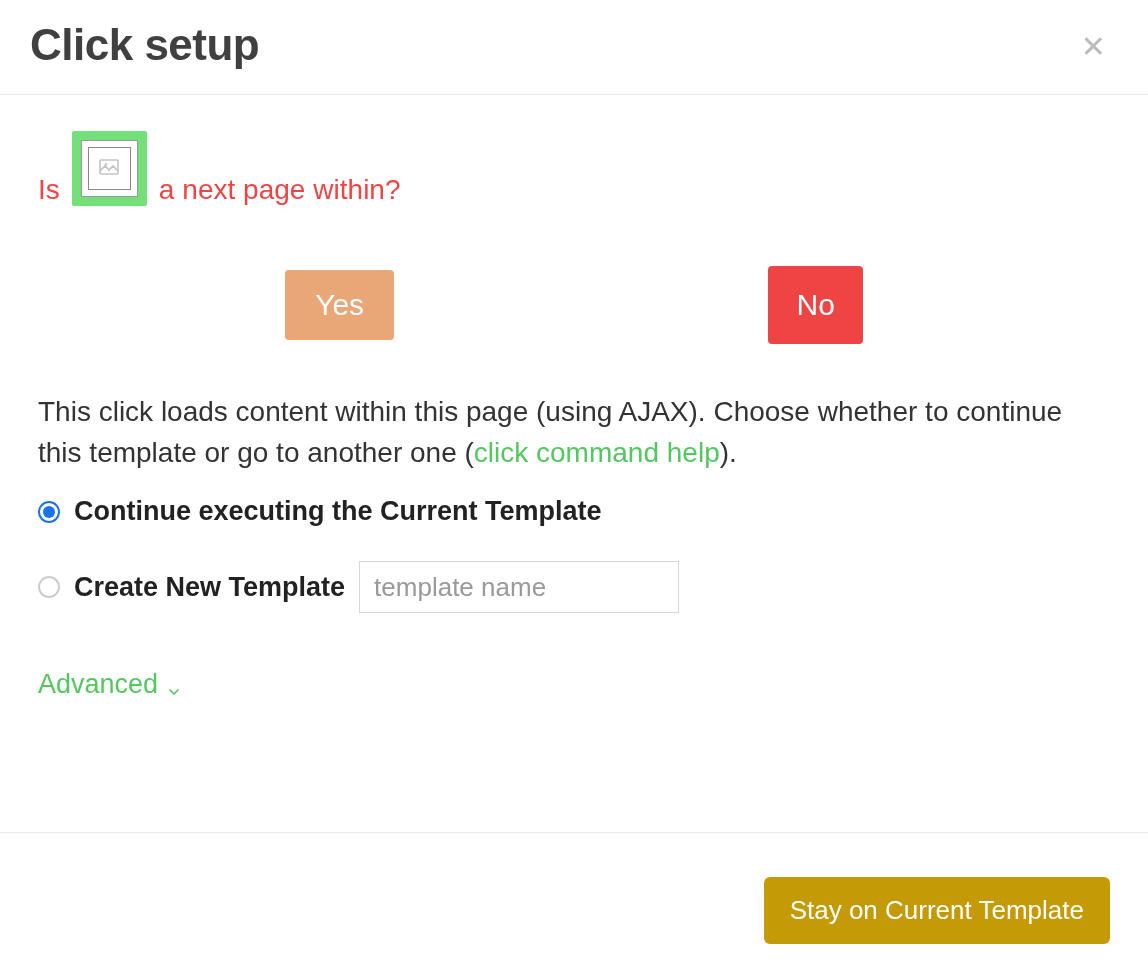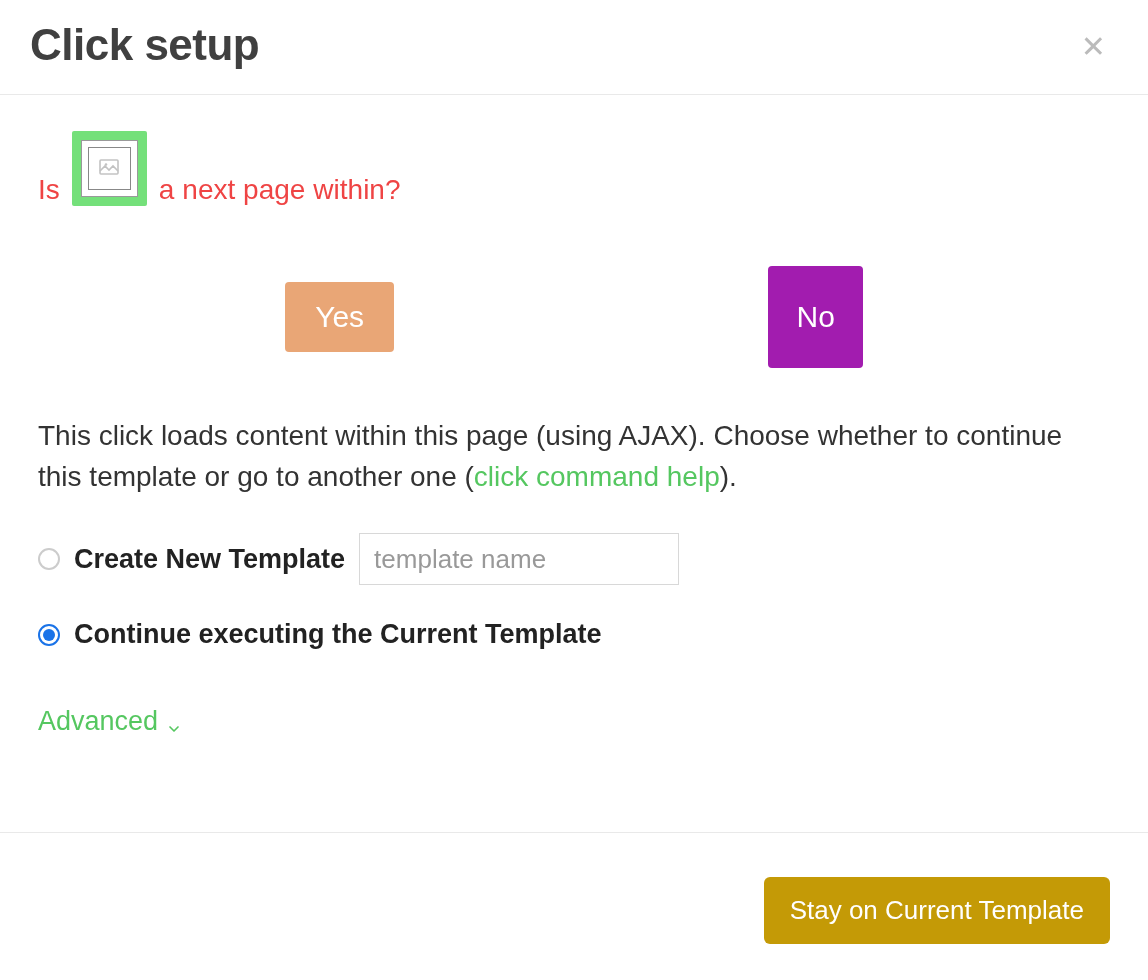--- a/index.html
+++ b/index.html
@@ -11,22 +11,22 @@
   .content { padding:36px 38px 30px 38px; }
   .question { display:flex; align-items:flex-end; font-size:28px; color:#ef4444; font-weight:400; flex-wrap:wrap; gap:8px; }
   .question .bold { font-weight:400; }
   .thumb-wrap { display:inline-flex; align-items:center; justify-content:center; width:75px; height:75px; background:#74e07a; border-radius:2px; margin:0 4px; }
   .thumb-inner { width:57px; height:57px; background:#fff; display:flex; align-items:center; justify-content:center; border:1px solid #999; }
   .thumb-inner2 { width:43px; height:43px; border:1px solid #888; display:flex; align-items:center; justify-content:center; background:#fff; }
   .broken-img { width:24px; height:24px; opacity:0.6; }
   .btn-row { display:flex; justify-content:space-around; align-items:center; padding:60px 60px 40px; }
   .btn { display:inline-flex; align-items:center; justify-content:center; border:none; border-radius:4px; font-size:30px; color:#fff; cursor:pointer; font-weight:400; }
   .btn-yes { background:#e9a676; padding:18px 30px; }
-  .btn-no { background:#a21caf; padding:34px 28px; }
-  .desc { font-size:28px; line-height:1.45; color:#333; margin:8px 0 36px; }
+  .btn-no { background:#ef4444; padding:22px 28px; }
+  .desc { font-size:28px; line-height:1.45; color:#333; margin:8px 0 23px; }
   .desc a { color:#55c760; text-decoration:none; }
   .options { display:flex; flex-direction:column; gap:34px; }
   .opt-row { display:flex; align-items:center; gap:14px; }
   .radio { width:22px; height:22px; border:2px solid #ccc; border-radius:50%; display:inline-flex; align-items:center; justify-content:center; cursor:pointer; flex-shrink:0; }
   .radio.checked { border-color:#1a73e8; }
   .radio.checked::after { content:""; width:12px; height:12px; background:#1a73e8; border-radius:50%; }
   .opt-label { font-size:27px; font-weight:700; color:#222; }
   .tmpl-input { height:52px; border:1px solid #d8d8d8; padding:0 14px; font-size:26px; color:#888; width:320px; }
   .tmpl-input::placeholder { color:#999; }
   .advanced { display:inline-flex; align-items:flex-end; gap:8px; color:#55c760; font-size:27px; margin-top:56px; cursor:pointer; }
@@ -66,27 +66,27 @@
     <button class="btn btn-yes">Yes</button>
     <button class="btn btn-no">No</button>
   </div>
 
   <div class="desc">
     <span>This click loads content within this page (using AJAX). Choose whether to continue this template or go to another one (</span><a href="#">click command help</a><span>).</span>
   </div>
 
   <div class="options">
     <div class="opt-row">
+      <span class="radio checked"></span>
+      <span class="opt-label">Continue executing the Current Template</span>
+    </div>
+    <div class="opt-row">
       <span class="radio"></span>
       <span class="opt-label">Create New Template</span>
       <input class="tmpl-input" type="text" placeholder="template name" style="">
-    </div>
-    <div class="opt-row">
-      <span class="radio checked"></span>
-      <span class="opt-label">Continue executing the Current Template</span>
     </div>
   </div>
 
   <div class="advanced">
     <span>Advanced</span>
     <svg class="chev" viewBox="0 0 24 24" fill="none" stroke="#55c760" stroke-width="2.5" stroke-linecap="round" stroke-linejoin="round">
         <polyline points="6 9 12 15 18 9"></polyline>
       </svg>
   </div>
 

